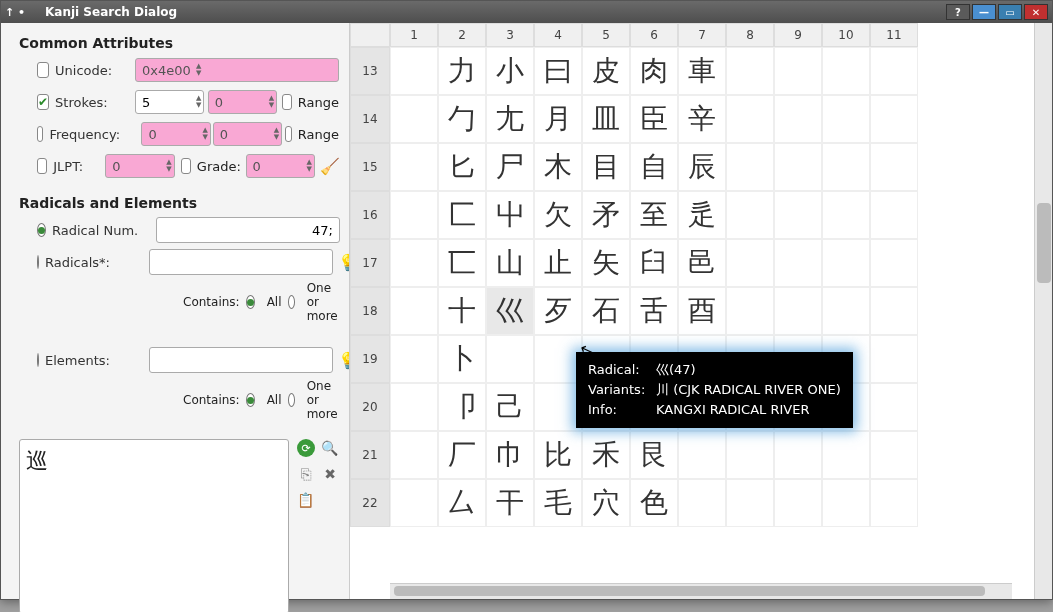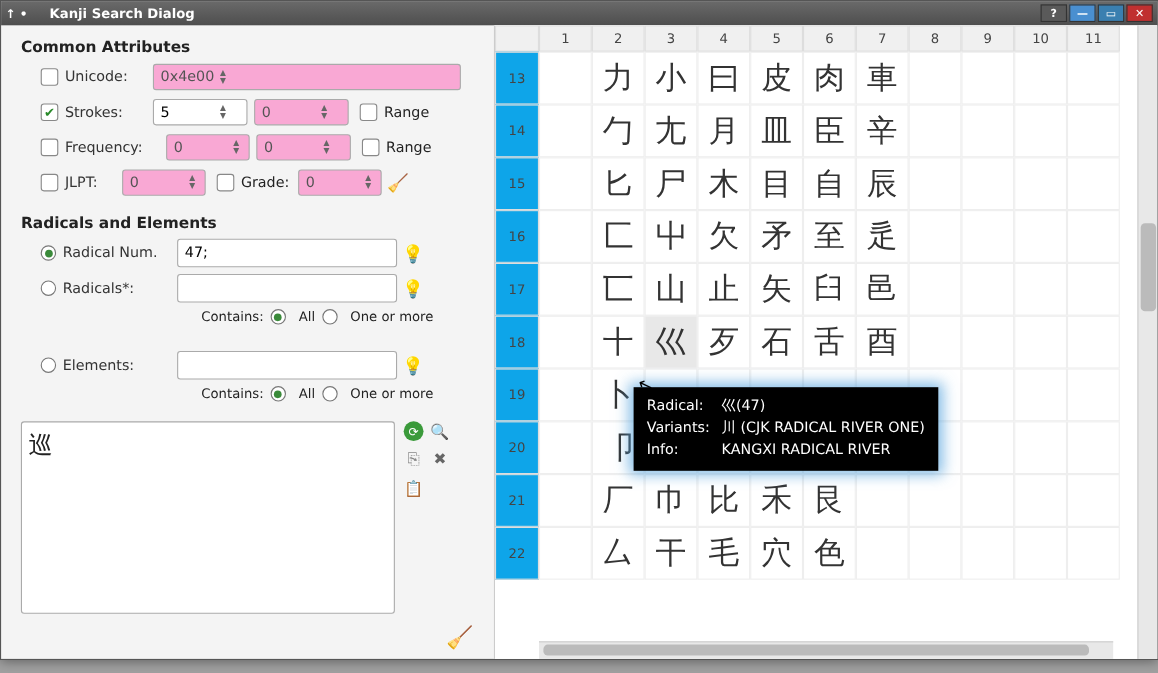--- a/index.html
+++ b/index.html
@@ -17,21 +17,21 @@
 .titlebar-btns { display: flex; gap: 2px; }
 .tb-btn { width: 24px; height: 16px; border: 1px solid #333; display: flex; align-items: center; justify-content: center; font-size: 10px; cursor: pointer; }
 .tb-help { background: #5a5a5a; color: #fff; }
 .tb-min { background: #4a8fd0; color: #fff; }
 .tb-max { background: #3a7fb0; color: #fff; }
 .tb-close { background: #c03030; color: #fff; }
 
 .dialog-body { display: flex; height: calc(100% - 22px); }
 
 
-.left-panel { width: 448px; padding: 12px 10px 10px 18px; font-size: 13px; color: #222; }
+.left-panel { width: 348px; padding: 12px 10px 10px 18px; font-size: 13px; color: #222; }
 .section-title { font-size: 14px; font-weight: bold; margin-bottom: 6px; color: #222; }
 .row { display: flex; align-items: center; margin-bottom: 6px; min-height: 26px; }
 .checkbox { width: 16px; height: 16px; border: 1px solid #888; background: #fff; border-radius: 3px; margin-right: 6px; display: flex; align-items: center; justify-content: center; cursor: pointer; }
 .checkbox.checked::after { content: "✔"; color: #2a8a2a; font-size: 12px; font-weight: bold; }
 .label { min-width: 80px; color: #333; }
 .spinbox { display: flex; align-items: center; border: 1px solid #aaa; background: #fff; border-radius: 3px; height: 24px; padding: 0 2px 0 6px; font-size: 13px; }
 .spinbox.disabled { background: #f9a8d4; color: #888; }
 .spinbox input { border: none; outline: none; width: 50px; font-size: 13px; background: transparent; }
 .spin-arrows { display: flex; flex-direction: column; margin-left: 4px; font-size: 7px; color: #666; line-height: 7px; }
 .text-input { border: 1px solid #aaa; background: #fff; border-radius: 3px; height: 26px; padding: 0 6px; font-size: 13px; flex: 1; }
@@ -54,21 +54,21 @@
 .copy-ic { color: #888; }
 .close-ic { color: #666; font-weight: bold; }
 .clip-ic { color: #b08050; }
 
 
 .right-panel { flex: 1; position: relative; background: #fff; border-left: 1px solid #ccc; display: flex; }
 .grid-wrap { flex: 1; overflow: hidden; position: relative; }
 .grid { display: grid; grid-template-columns: 40px repeat(11, 48px); grid-auto-rows: 48px; }
 .grid-header-row { display: grid; grid-template-columns: 40px repeat(11, 48px); height: 24px; }
 .gh { border: 1px solid #ddd; background: #f0f0f0; font-size: 12px; display: flex; align-items: center; justify-content: center; color: #444; }
-.gr { border: 1px solid #ddd; background: #0ea5e9; font-size: 12px; display: flex; align-items: center; justify-content: center; color: #444; }
+.gr { border: 1px solid #ddd; background: #e5e5e5; font-size: 12px; display: flex; align-items: center; justify-content: center; color: #444; }
 .gc { border: 1px solid #eee; font-size: 28px; font-family: "Noto Sans CJK", serif; display: flex; align-items: center; justify-content: center; color: #333; cursor: pointer; }
 .gc.hover { background: #e8e8e8; }
 .vscroll { width: 18px; background: #e8e8e8; border-left: 1px solid #ccc; position: relative; }
 .vscroll-thumb { position: absolute; top: 180px; width: 14px; left: 2px; height: 80px; background: #bbb; border-radius: 4px; }
 .hscroll { position: absolute; bottom: 0; left: 40px; right: 22px; height: 16px; background: #e8e8e8; border-top: 1px solid #ccc; }
 .hscroll-thumb { position: absolute; left: 4px; top: 2px; height: 10px; width: 95%; background: #bbb; border-radius: 4px; }
 
 
 .tooltip { position: absolute; top: 352px; left: 576px; background: #000; color: #fff; padding: 8px 12px; font-size: 13px; box-shadow: 0 0 12px 4px rgba(80,160,220,0.7); z-index: 100; }
 .tooltip-row { display: flex; gap: 6px; line-height: 20px; }
@@ -186,21 +186,21 @@
             <span class="broom">🧹</span>
           </div>
       </div>
 
       <div style="height:10px"></div>
       <div class="section-title">Radicals and Elements</div>
 
       <div class="row indent">
         <div class="radio checked"></div>
         <span class="label" style="min-width:104px">Radical Num.</span>
-        <input class="text-input" style="max-width: 200px;" value="47;">
+        <input class="text-input" style="max-width: 200px; text-align: right;" value="47;">
         <div class="hint-icon">
             <span class="bulb">💡</span>
           </div>
       </div>
 
       <div class="row indent">
         <div class="radio"></div>
         <span class="label" style="min-width:104px">Radicals*:</span>
         <input class="text-input" style="max-width: 200px;" value="">
         <div class="hint-icon">

